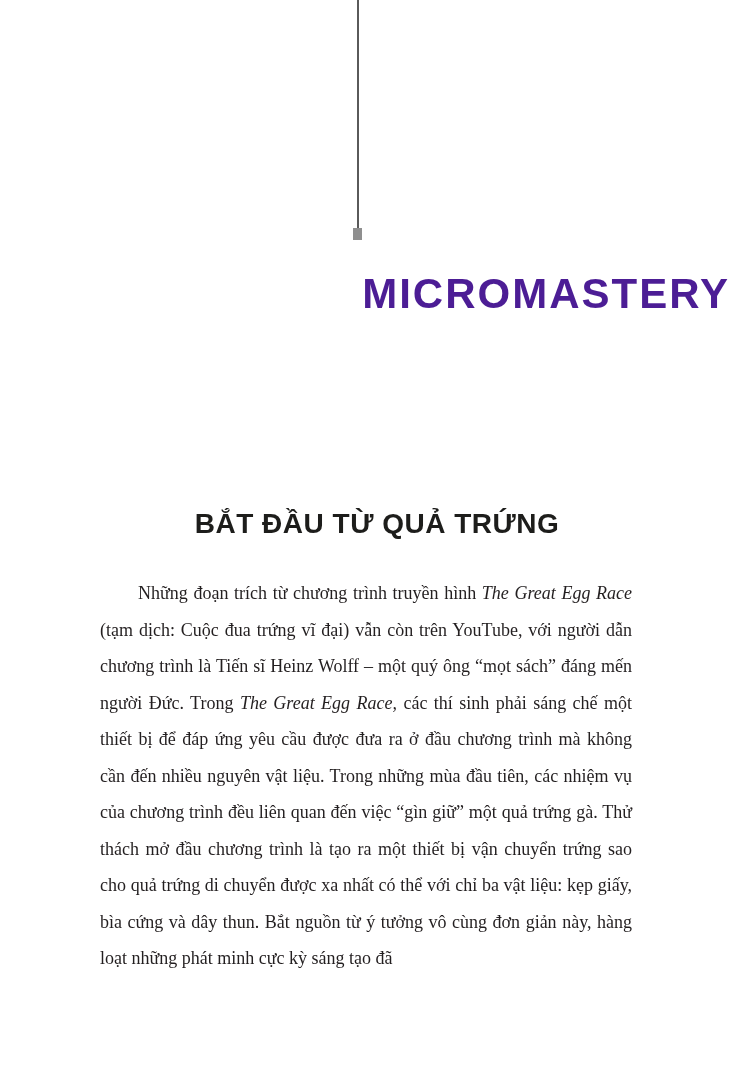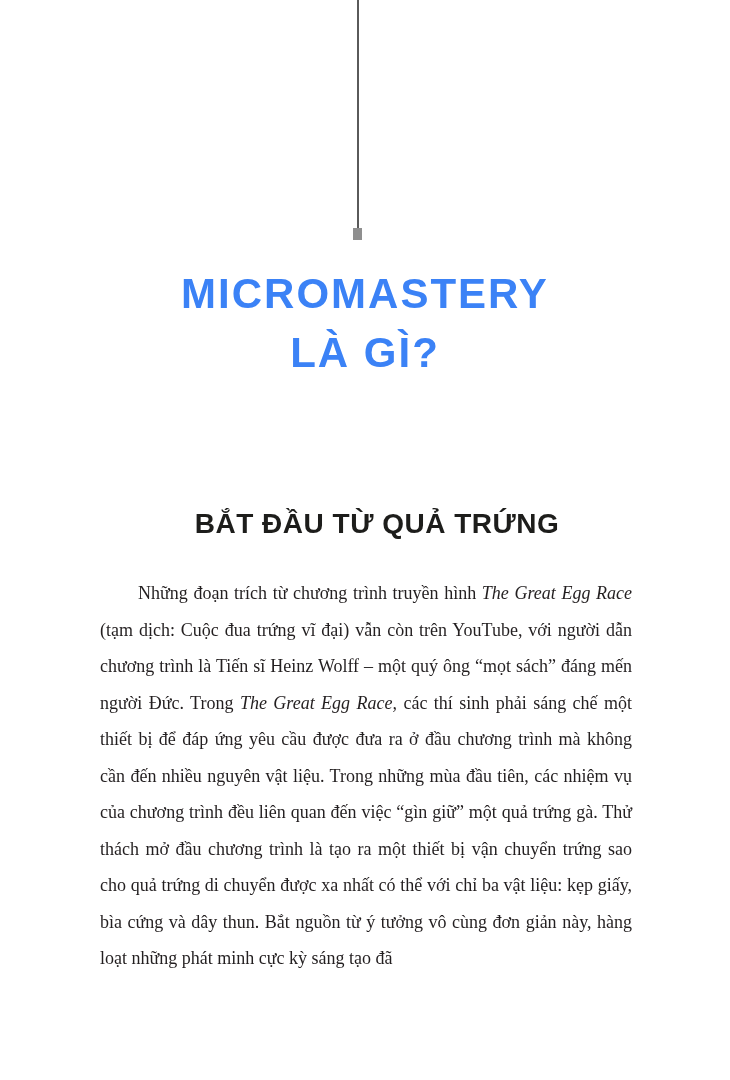--- a/index.html
+++ b/index.html
@@ -33,27 +33,27 @@
     width: 9px;
     height: 12px;
     background: #8f8f8f;
   }
   .chapter-title {
     position: absolute;
     top: 264px;
     left: 0;
     width: 730px;
     margin: 0;
-    text-align: center;
+    text-align: right;
     font-family: "Liberation Sans", sans-serif;
     font-weight: bold;
     font-size: 42px;
     line-height: 59px;
     letter-spacing: 2px;
-    color: #3b82f6;
+    color: #4c1d95;
   }
   .chapter-title .line { display: block; }
   .section-heading {
     position: absolute;
     top: 496px;
     left: 0;
     width: 730px;
     margin: 12px;
     text-align: center;
     font-family: "Liberation Sans", sans-serif;
@@ -79,20 +79,19 @@
 </head>
 <body>
 
 <div class="page">
 
   <div class="rule-thin"></div>
   <div class="rule-tip"></div>
 
   <h1 class="chapter-title">
     <span class="line">MICROMASTERY</span>
-    <span class="line">LÀ GÌ?</span>
   </h1>
 
   <h2 class="section-heading">BẮT ĐẦU TỪ QUẢ TRỨNG</h2>
 
   <p class="body-text"><span>Những đoạn trích từ chương trình truyền hình </span><span class="seg-italic">The Great Egg Race</span><span> (tạm dịch: Cuộc đua trứng vĩ đại) vẫn còn trên YouTube, với người dẫn chương trình là Tiến sĩ Heinz Wolff – một quý ông “mọt sách” đáng mến người Đức. Trong </span><span class="seg-italic">The Great Egg Race,</span><span> các thí sinh phải sáng chế một thiết bị để đáp ứng yêu cầu được đưa ra ở đầu chương trình mà không cần đến nhiều nguyên vật liệu. Trong những mùa đầu tiên, các nhiệm vụ của chương trình đều liên quan đến việc “gìn giữ” một quả trứng gà. Thử thách mở đầu chương trình là tạo ra một thiết bị vận chuyển trứng sao cho quả trứng di chuyển được xa nhất có thể với chỉ ba vật liệu: kẹp giấy, bìa cứng và dây thun. Bắt nguồn từ ý tưởng vô cùng đơn giản này, hàng loạt những phát minh cực kỳ sáng tạo đã</span></p>
 
 </div>
 
 </body></html>

